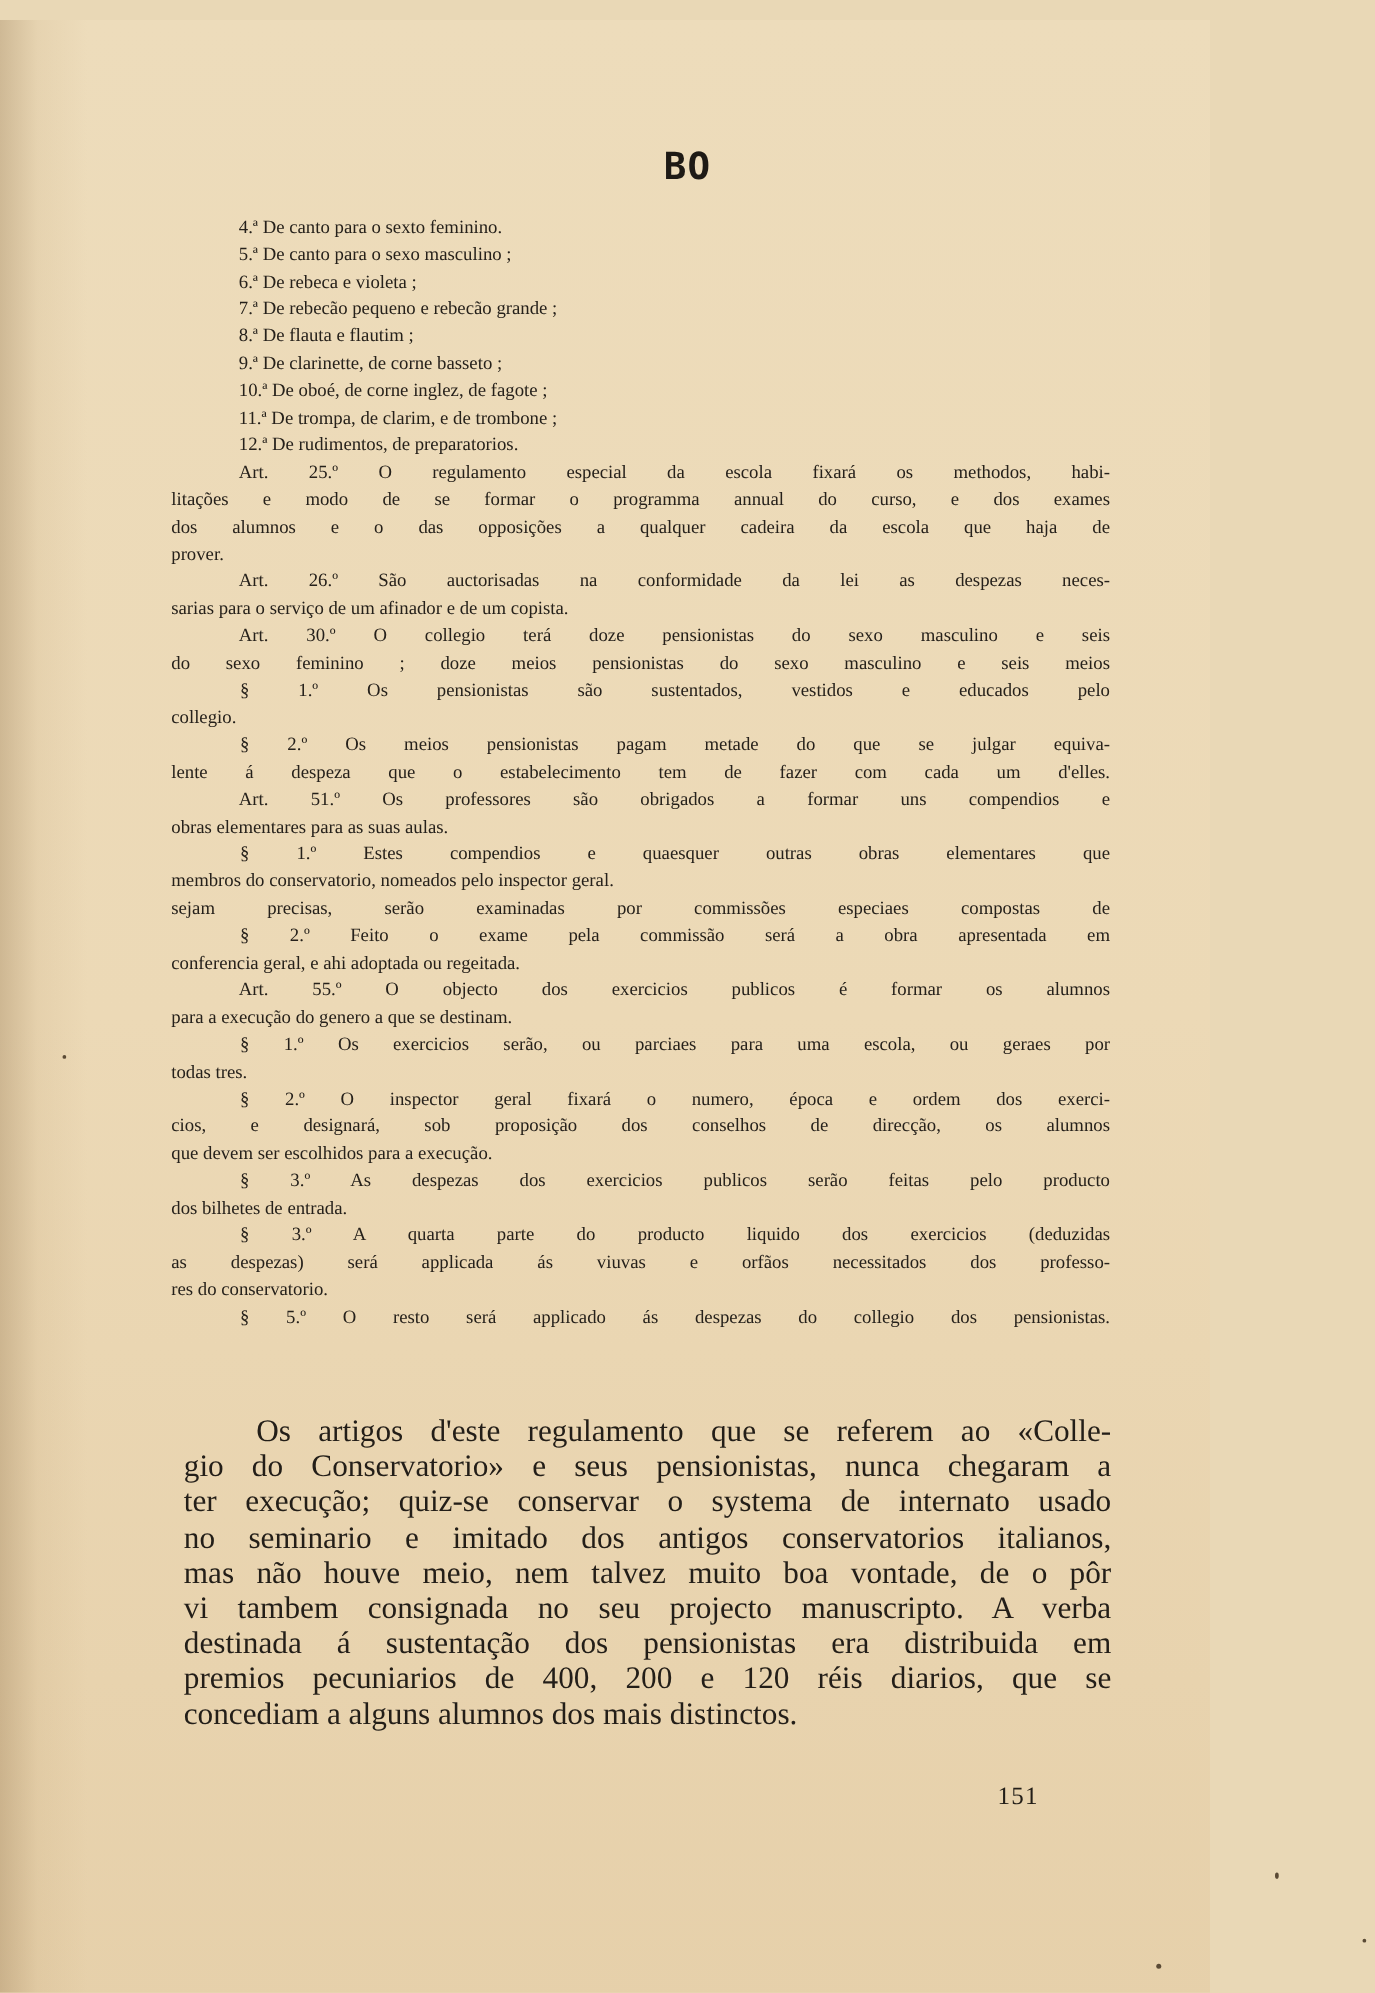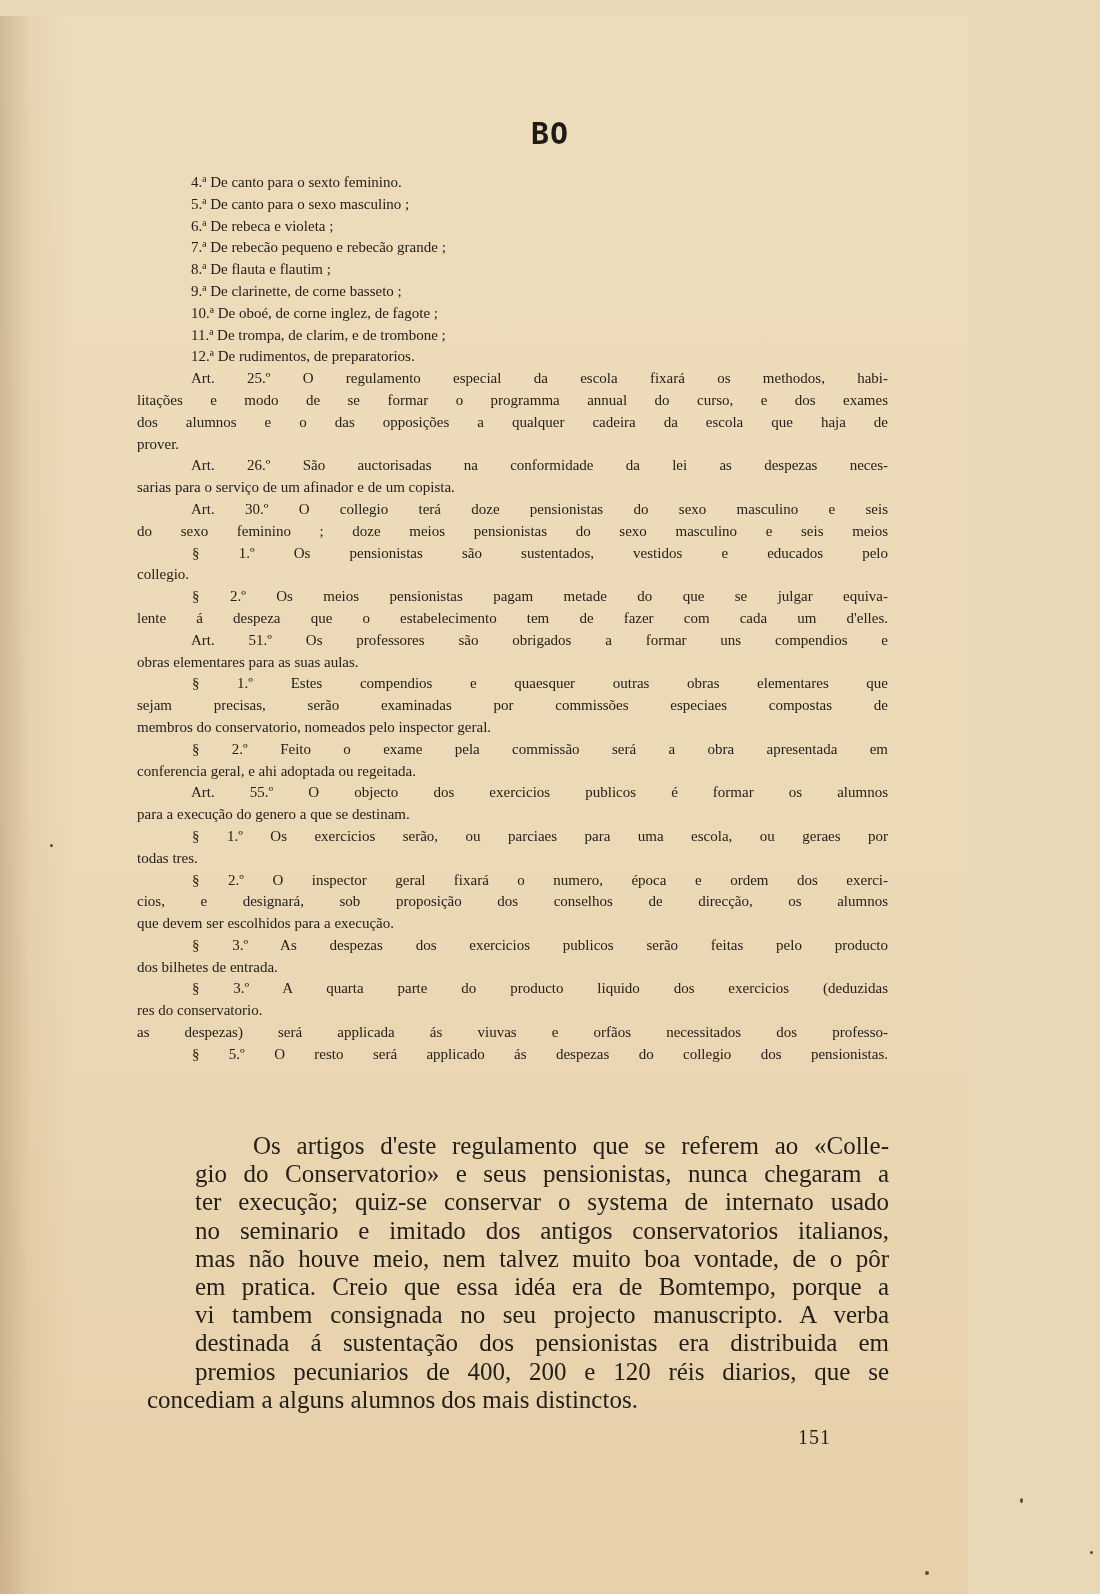--- a/index.html
+++ b/index.html
@@ -31,21 +31,21 @@
   .small-text .just { text-align: justify; text-align-last: justify; white-space: normal; }
   .indent1 { padding-left: 54px; }
   .indent2 { padding-left: 55px; }
   .large-text {
     position: absolute; left: 147px; top: 1116px; width: 742px;
     font-family: "Liberation Serif", serif;
     font-size: 25px; line-height: 28.2px;
     color: #231e18;
   }
   .large-text .line { display: block; white-space: nowrap; }
-  .large-text .just { text-align: justify; text-align-last: justify; white-space: normal; margin-left: 48px; }
+  .large-text .just { text-align: justify; text-align-last: justify; white-space: normal; }
   .large-text .first { padding-left: 58px; }
   .folio {
     position: absolute; left: 798px; top: 1410px;
     font-family: "Liberation Serif", serif;
     font-size: 20px; color: #231e18; letter-spacing: 1px;
   }
   .speck { position: absolute; background: #5a4a35; border-radius: 50%; }
 </style>
 </head>
 <body>
@@ -73,46 +73,45 @@
     <span class="line">sarias para o serviço de um afinador e de um copista.</span>
     <span class="line just indent1">Art. 30.º O collegio terá doze pensionistas do sexo masculino e seis</span>
     <span class="line just">do sexo feminino ; doze meios pensionistas do sexo masculino e seis meios</span>
     <span class="line just indent2">§ 1.º Os pensionistas são sustentados, vestidos e educados pelo</span>
     <span class="line">collegio.</span>
     <span class="line just indent2">§ 2.º Os meios pensionistas pagam metade do que se julgar equiva-</span>
     <span class="line just">lente á despeza que o estabelecimento tem de fazer com cada um d'elles.</span>
     <span class="line just indent1">Art. 51.º Os professores são obrigados a formar uns compendios e</span>
     <span class="line">obras elementares para as suas aulas.</span>
     <span class="line just indent2">§ 1.º Estes compendios e quaesquer outras obras elementares que</span>
+    <span class="line">membros do conservatorio, nomeados pelo inspector geral.</span>
     <span class="line just">sejam precisas, serão examinadas por commissões especiaes compostas de</span>
-    <span class="line">membros do conservatorio, nomeados pelo inspector geral.</span>
     <span class="line just indent2">§ 2.º Feito o exame pela commissão será a obra apresentada em</span>
     <span class="line">conferencia geral, e ahi adoptada ou regeitada.</span>
     <span class="line just indent1">Art. 55.º O objecto dos exercicios publicos é formar os alumnos</span>
     <span class="line">para a execução do genero a que se destinam.</span>
     <span class="line just indent2">§ 1.º Os exercicios serão, ou parciaes para uma escola, ou geraes por</span>
     <span class="line">todas tres.</span>
     <span class="line just indent2">§ 2.º O inspector geral fixará o numero, época e ordem dos exerci-</span>
     <span class="line just">cios, e designará, sob proposição dos conselhos de direcção, os alumnos</span>
     <span class="line">que devem ser escolhidos para a execução.</span>
     <span class="line just indent2">§ 3.º As despezas dos exercicios publicos serão feitas pelo producto</span>
     <span class="line">dos bilhetes de entrada.</span>
     <span class="line just indent2">§ 3.º A quarta parte do producto liquido dos exercicios (deduzidas</span>
+    <span class="line just">as despezas) será applicada ás viuvas e orfãos necessitados dos professo-</span>
     <span class="line">res do conservatorio.</span>
-    <span class="line just">as despezas) será applicada ás viuvas e orfãos necessitados dos professo-</span>
     <span class="line just indent2">§ 5.º O resto será applicado ás despezas do collegio dos pensionistas.</span>
   </div>
 
   <div class="large-text">
     <span class="line just first">Os artigos d'este regulamento que se referem ao «Colle-</span>
     <span class="line just">gio do Conservatorio» e seus pensionistas, nunca chegaram a</span>
     <span class="line just">ter execução; quiz-se conservar o systema de internato usado</span>
     <span class="line just">no seminario e imitado dos antigos conservatorios italianos,</span>
     <span class="line just">mas não houve meio, nem talvez muito boa vontade, de o pôr</span>
-    <span class="line just">em pratica. Creio que essa idéa era de Bomtempo, porque a</span>
     <span class="line just">vi tambem consignada no seu projecto manuscripto. A verba</span>
     <span class="line just">destinada á sustentação dos pensionistas era distribuida em</span>
     <span class="line just">premios pecuniarios de 400, 200 e 120 réis diarios, que se</span>
     <span class="line">concediam a alguns alumnos dos mais distinctos.</span>
   </div>
 
   <div class="folio">151</div>
 
   <div class="speck" style="left:1020px;top:1482px;width:3px;height:5px;"></div>
   <div class="speck" style="left:925px;top:1555px;width:4px;height:4px;"></div>

